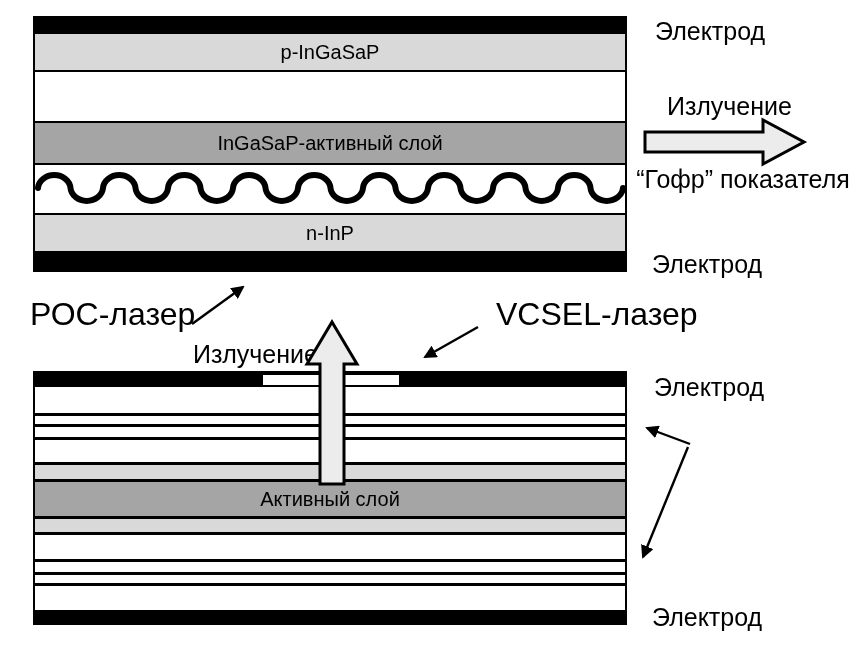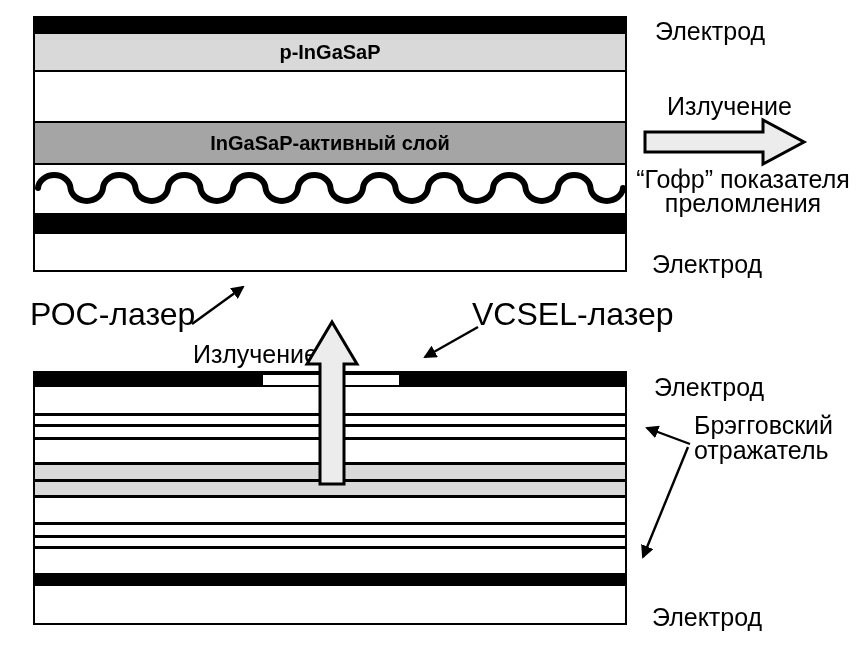--- a/index.html
+++ b/index.html
@@ -31,21 +31,21 @@
   .ann{stroke:var(--line);stroke-width:2.4px;fill:none;}
   .bigarrow{fill:var(--arrow-fill);stroke:var(--line);stroke-width:3px;stroke-linejoin:miter;}
   .wave-svg{display:block;}
   .aperture{position:absolute;background:#fff;}
 </style>
 </head>
 <body>
 
 <div class="canvas">
 
-  <div class="struct" style="left:33px;top:16px;width:590px;height:252px;font-weight:bold;">
+  <div class="struct" style="left:33px;top:16px;width:590px;height:252px;">
     <div class="el" style="height:16px;"></div>
     <div class="layer bb2 bg-light" style="height:36px;">
       <span>p-InGaSaP</span>
     </div>
     <div class="layer bb2 bg-white" style="height:49px;"></div>
     <div class="layer bb2 bg-mid" style="height:40px;justify-content:center;">
       <span>InGaSaP-активный слой</span>
     </div>
     <div class="layer bb2 bg-white" style="height:48px;">
       <svg class="wave-svg" width="590" height="48" viewBox="0 0 590 48">
@@ -54,57 +54,58 @@
              a16.3 14 0 0 1 32.5 0 a16.3 14 0 0 0 32.5 0
              a16.3 14 0 0 1 32.5 0 a16.3 14 0 0 0 32.5 0
              a16.3 14 0 0 1 32.5 0 a16.3 14 0 0 0 32.5 0
              a16.3 14 0 0 1 32.5 0 a16.3 14 0 0 0 32.5 0
              a16.3 14 0 0 1 32.5 0 a16.3 14 0 0 0 32.5 0
              a16.3 14 0 0 1 32.5 0 a16.3 14 0 0 0 32.5 0
              a16.3 14 0 0 1 32.5 0 a16.3 14 0 0 0 32.5 0
              a16.3 14 0 0 1 32.5 0 a16.3 14 0 0 0 32.5 0"></path>
       </svg>
     </div>
+    <div class="layer bb2 bg-light" style="height:36px;">
+      <span>n-InP</span>
+    </div>
     <div class="el" style="height:19px;"></div>
   </div>
 
   <div class="struct" style="left:33px;top:371px;width:590px;height:250px;">
     <div class="el" style="height:14px;position:relative;">
       <div class="aperture" style="left:228px;top:2px;width:136px;height:10px;"></div>
     </div>
     <div class="layer bb3 bg-white" style="height:26px;"></div>
     <div class="layer bb3 bg-white" style="height:8px;"></div>
     <div class="layer bb3 bg-white" style="height:10px;"></div>
     <div class="layer bb3 bg-white" style="height:22px;"></div>
     <div class="layer bb3 bg-light" style="height:14px;"></div>
+    <div class="layer bb3 bg-mid" style="height:34px;">
+      <span>Активный слой</span>
+    </div>
     <div class="layer bb3 bg-light" style="height:13px;"></div>
     <div class="layer bb3 bg-white" style="height:24px;"></div>
     <div class="layer bb3 bg-white" style="height:10px;"></div>
     <div class="layer bb3 bg-white" style="height:8px;"></div>
     <div class="layer bg-white" style="height:24px;"></div>
     <div class="el" style="height:13px;"></div>
   </div>
 
   <div class="label" style="left:655px;top:17px;">Электрод</div>
   <div class="label" style="left:667px;top:92px;">Излучение</div>
   <div class="label center2" style="left:630px;top:167px;width:226px;">
     <span>“Гофр” показателя</span><br>
-    <span>преломления</span>
   </div>
   <div class="label" style="left:652px;top:250px;">Электрод</div>
 
   <div class="big-label" style="left:30px;top:296px;">РОС-лазер</div>
-  <div class="big-label" style="left:472px;top:296px;">VCSEL-лазер</div>
+  <div class="big-label" style="left:496px;top:296px;">VCSEL-лазер</div>
   <div class="label" style="left:193px;top:340px;">Излучение</div>
 
   <div class="label" style="left:654px;top:373px;">Электрод</div>
-  <div class="label left2" style="left:694px;top:413px;width:150px;">
-    <span>Брэгговский</span><br>
-    <span>отражатель</span>
-  </div>
   <div class="label" style="left:652px;top:603px;">Электрод</div>
 
   <svg class="overlay" width="856" height="647" viewBox="0 0 856 647">
     <defs>
       <marker id="ah" viewBox="0 0 10 10" refX="8.5" refY="5" markerWidth="5.5" markerHeight="5.5" orient="auto-start-reverse">
         <path d="M0,0 L10,5 L0,10 z" fill="#000"></path>
       </marker>
     </defs>
 
     <polygon class="bigarrow" points="645,132 763,132 763,120 804,142 763,164 763,152 645,152"></polygon>

